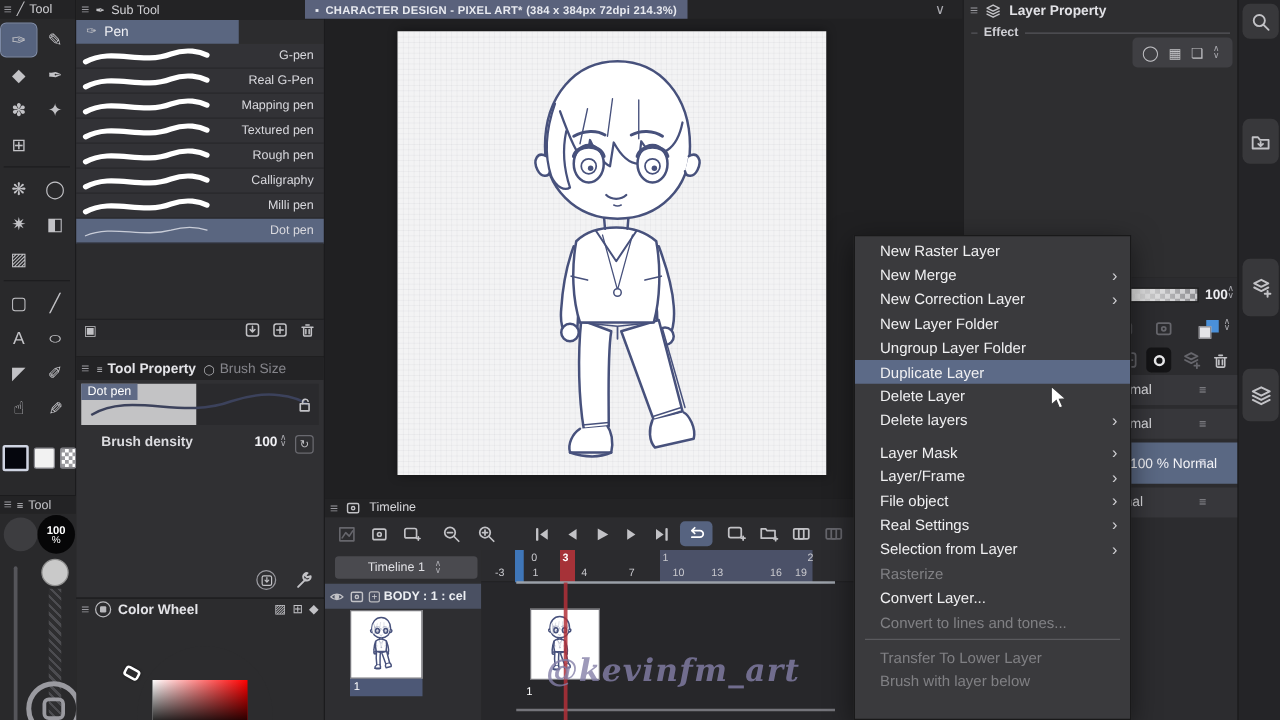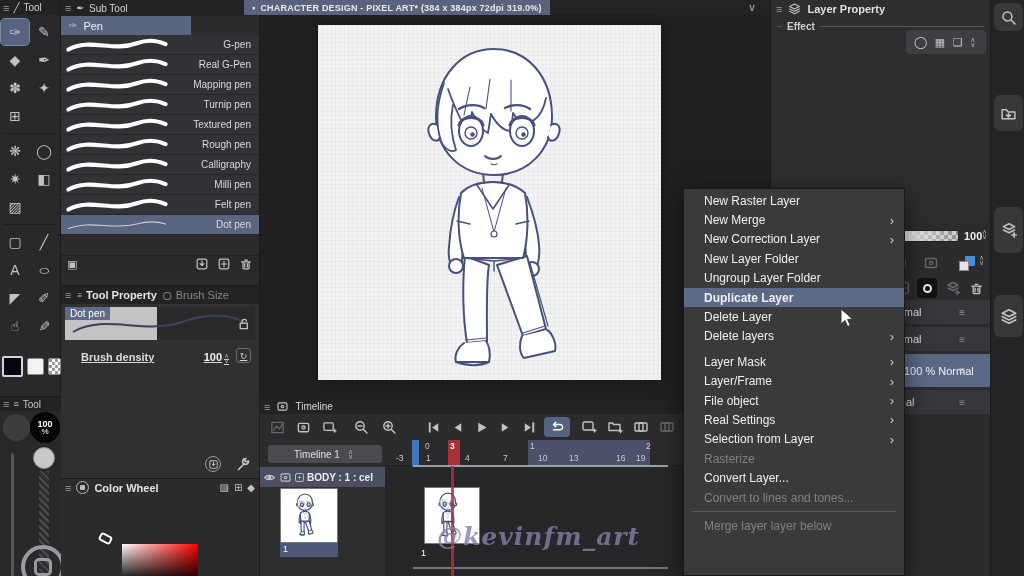--- a/index.html
+++ b/index.html
@@ -36,21 +36,21 @@
   #subtool .bottombar { position:absolute; left:0; bottom:13px; width:100%; height:17px; background:#29292c;
         display:flex; align-items:center; padding:0 6px; gap:8px; border-top:1px solid #202023; }
 
   
   #toolprop { left:61px; top:285px; width:199px; height:193px; background:#303033; border-right:1px solid #1b1b1d; border-top:1px solid #1b1b1d;}
   #toolprop .tabs { height:18px; background:#232325; display:flex; align-items:center; gap:6px; padding:0 4px; }
   .tpTab { display:flex; gap:4px; align-items:center; font-size:11px; }
   #tp-preview { position:relative; margin:3px 4px 0 4px; height:33px; background:#2a2a2d; }
   #tp-preview .lightbox { position:absolute; left:0; top:0; width:92px; height:33px; background:#c3c3c5; }
   #tp-chip { position:absolute; left:0; top:0; background:#5f6a85; color:#fff; font-size:10px; padding:1px 5px; }
-  .proprow { display:flex; align-items:flex-end; margin-top:8px; padding:0 8px 0 20px;text-decoration:underline; }
+  .proprow { display:flex; align-items:flex-start; margin-top:8px; padding:0 8px 0 20px; }
   .proprow .plabel { font-size:11px; font-weight:bold; color:#dcdce0; flex:1; }
   .stepper { display:flex; flex-direction:column; line-height:5px; font-size:7px; color:#aaaab0; width:8px; }
   .sqbtn { width:15px; height:15px; border:1px solid #6a6a70; border-radius:3px; display:flex; align-items:center; justify-content:center; }
 
   
   #colorwheel { left:61px; top:478px; width:199px; height:98px; background:#2c2c2e; overflow:hidden; border-right:1px solid #1b1b1d; border-top:1px solid #1b1b1d;}
   #colorwheel .hd { height:17px; display:flex; align-items:center; gap:5px; padding:0 4px; background:#2c2c2e; }
   #hue-ring { position:absolute; left:32px; top:21px; width:142px; height:142px; border-radius:50%;
       background:conic-gradient(from 0deg, #ffe600 0deg, #7bdc10 70deg, #00c23c 100deg, #00b98b 130deg, #0096c8 165deg, #2b43d8 195deg, #8b1fd0 225deg, #e6189e 250deg, #f01e30 272deg, #ff6a00 315dedeg, #ffb400 335deg, #ffe600 360deg); }
   #hue-hole { position:absolute; left:49px; top:38px; width:108px; height:108px; border-radius:50%; background:#2c2c2e; }
@@ -132,21 +132,21 @@
   #rightstrip { left:990px; top:0; width:34px; height:576px; background:#242427; border-left:1px solid #1b1b1d; }
   .stripbtn { position:absolute; left:3px; width:29px; background:#38383b; border-radius:6px;
       display:flex; align-items:center; justify-content:center; }
 
   
   #ctxmenu { left:683px; top:188px; width:222px; height:388px; background:#3a3a3d; border:1px solid #19191a;
       box-shadow:0 6px 22px rgba(0,0,0,.55); z-index:20; overflow:hidden; padding-top:2px; }
   .mi { height:19.4px; display:flex; align-items:center; padding:0 10px 0 20px; font-size:12px; color:#f0f0f2; }
   .mi .arrow { margin-left:auto; color:#d0d0d4; font-size:13px; }
   .mi.disabled { color:#808084; }
-  .mi.hl { background:#5c6a87;font-weight:bold; }
+  .mi.hl { background:#5c6a87; }
   .msep { height:6px; }
   .msepline { height:9px; display:flex; align-items:center; }
   .msepline i { display:block; height:1px; background:#5a5a5e; width:100%; margin:0 8px; }
   #cursor { position:absolute; left:155px; top:119px; z-index:25; }
 </style>
 </head>
 <body>
 
 <svg width="0" height="0" style="position:absolute">
 <defs>
@@ -422,51 +422,39 @@
       <div class="brushrow">
           <svg class="ic" width="112" height="18">
             <use href="#i-stroke"></use>
           </svg>
           <span class="name">Mapping pen</span>
         </div>
       <div class="brushrow">
           <svg class="ic" width="112" height="18">
             <use href="#i-stroke"></use>
           </svg>
-          <span class="name">Turnip pen</span>
+          <span class="name">Textured pen</span>
         </div>
       <div class="brushrow">
           <svg class="ic" width="112" height="18">
             <use href="#i-stroke"></use>
           </svg>
-          <span class="name">Textured pen</span>
+          <span class="name">Rough pen</span>
         </div>
       <div class="brushrow">
           <svg class="ic" width="112" height="18">
             <use href="#i-stroke"></use>
           </svg>
-          <span class="name">Rough pen</span>
+          <span class="name">Calligraphy</span>
         </div>
       <div class="brushrow">
           <svg class="ic" width="112" height="18">
             <use href="#i-stroke"></use>
           </svg>
-          <span class="name">Calligraphy</span>
-        </div>
-      <div class="brushrow">
-          <svg class="ic" width="112" height="18">
-            <use href="#i-stroke"></use>
-          </svg>
           <span class="name">Milli pen</span>
-        </div>
-      <div class="brushrow">
-          <svg class="ic" width="112" height="18">
-            <use href="#i-stroke"></use>
-          </svg>
-          <span class="name">Felt pen</span>
         </div>
       <div class="brushrow sel">
           <svg class="ic" width="112" height="18">
             <use href="#i-stroke-thin"></use>
           </svg>
           <span class="name">Dot pen</span>
         </div>
     </div>
     <div class="bottombar">
       <span class="glyph" style="font-size:11px">▣</span>
@@ -544,21 +532,21 @@
     <div id="hue-ring"></div>
     <div id="hue-hole"></div>
     <div id="sv-box"></div>
     <div id="hue-cursor"></div>
   </div>
 
   <div class="abs" id="center">
     <div id="titlebar">
       <div id="titletab">
         <span>▪</span>
-        <span>CHARACTER DESIGN - PIXEL ART* (384 x 384px 72dpi 319.0%)</span>
+        <span>CHARACTER DESIGN - PIXEL ART* (384 x 384px 72dpi 214.3%)</span>
       </div>
       <span class="abs" style="right:14px;top:1px;font-size:11px;color:#aaaab0">∨</span>
     </div>
     <div id="canvas">
       <svg width="343" height="355" viewBox="0 0 343 355">
           <use href="#charart"></use>
         </svg>
     </div>
   </div>
 
@@ -863,21 +851,24 @@
     <div class="mi">
         <span>Convert Layer...</span>
       </div>
     <div class="mi disabled">
         <span>Convert to lines and tones...</span>
       </div>
     <div class="msepline">
         <i></i>
       </div>
     <div class="mi disabled">
-        <span>Merge layer layer below</span>
+        <span>Transfer To Lower Layer</span>
+      </div>
+    <div class="mi disabled">
+        <span>Brush with layer below</span>
       </div>
     <div class="mi"></div>
     <svg id="cursor" width="16" height="20">
       <path d="M2,1 L2,16 L6,12.5 L8.6,18.5 L11.2,17.3 L8.6,11.5 L13.5,11 Z" fill="#ffffff" stroke="#3a3a3d" stroke-width="1"></path>
     </svg>
   </div>
 
 </div>
 
 </body></html>

